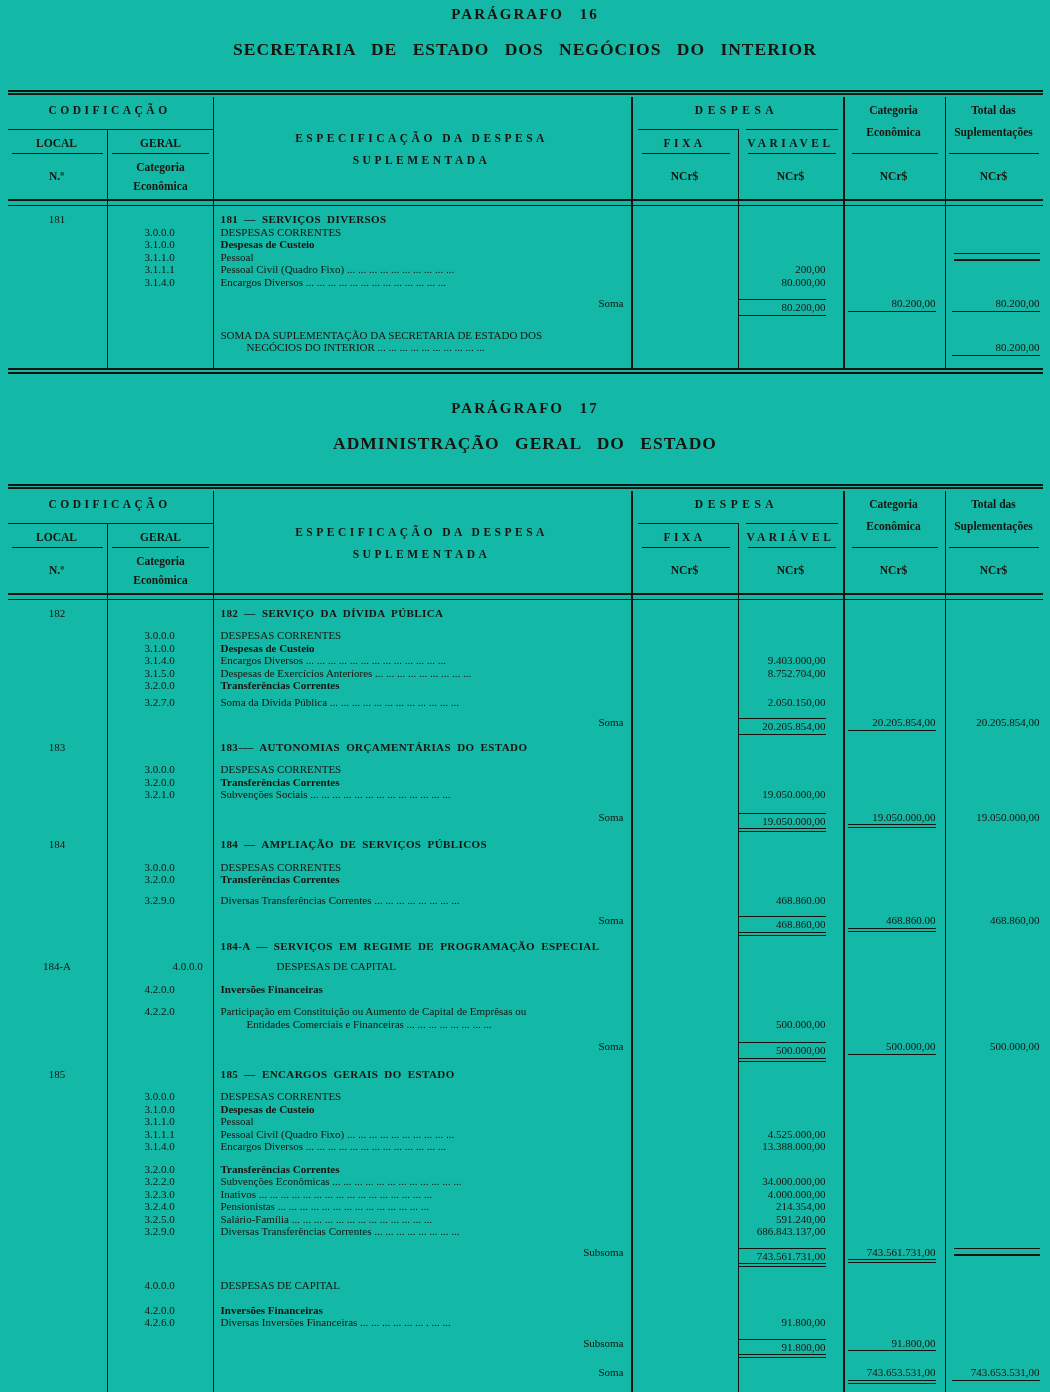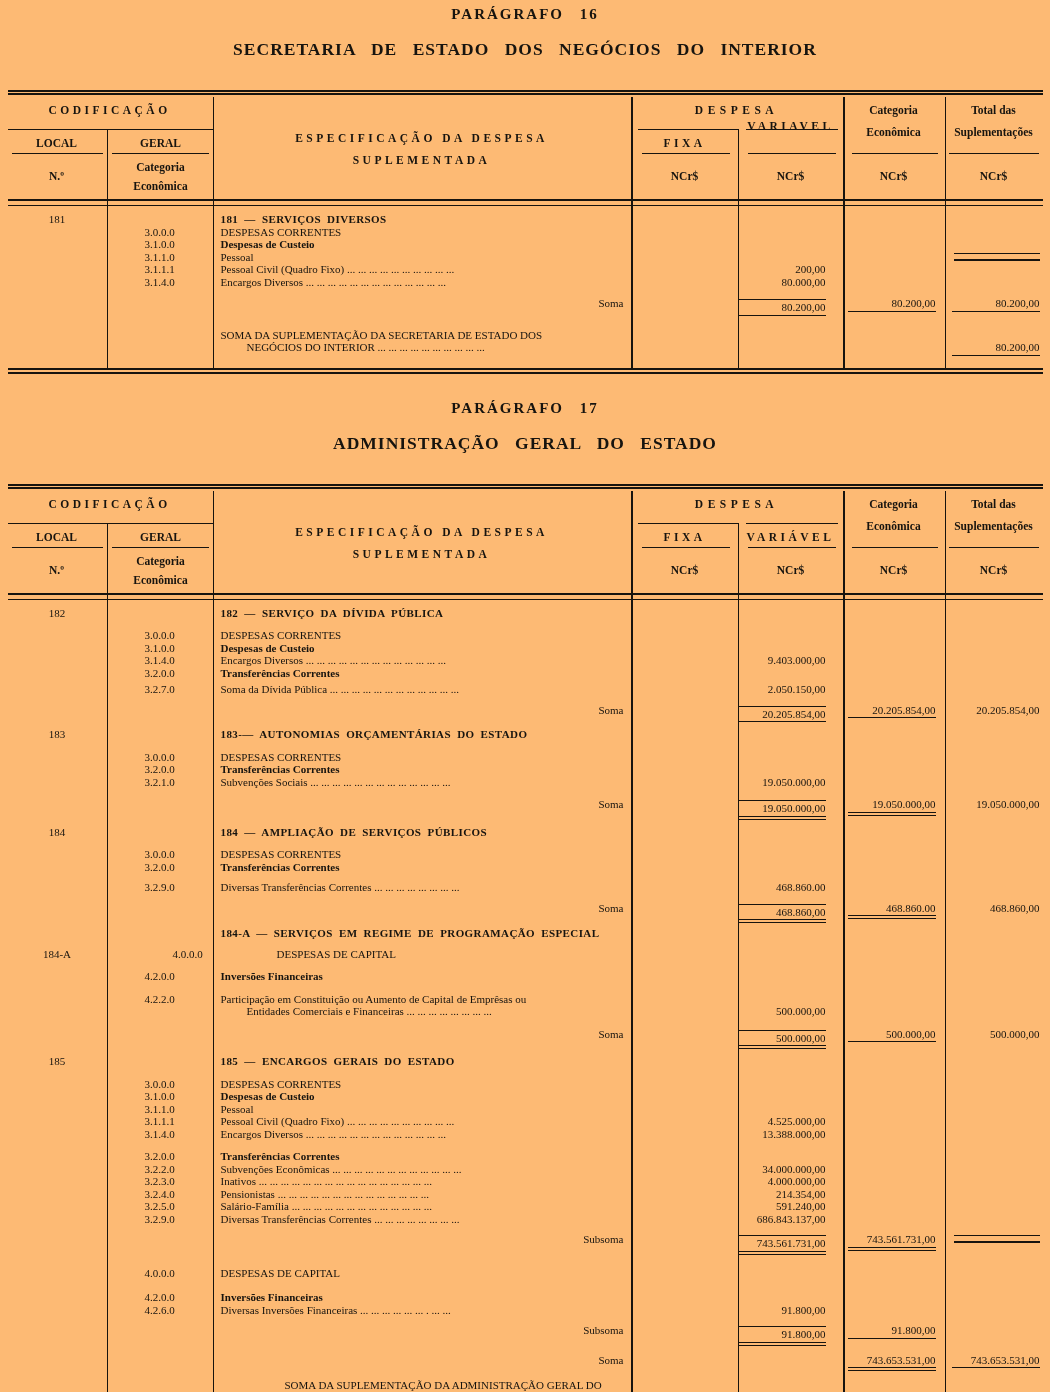--- a/index.html
+++ b/index.html
@@ -1,18 +1,18 @@
 <!DOCTYPE html>
 <html lang="pt"><head>
 <meta charset="utf-8">
 <style>
   html,body{margin:0;padding:0;background:#e8e6df;}
   .page{
     width:1050px;height:1392px;overflow:hidden;position:relative;
-    background:#fdba74;color:#17140f;
+    background:#14b8a6;color:#17140f;
     font-family:"Liberation Serif","DejaVu Serif",serif;
     margin:0 auto;
   }
   .kicker{
     text-align:center;font-weight:bold;font-size:15px;
     letter-spacing:2px;word-spacing:10px;padding-top:6px;
   }
   .big-title{
     text-align:center;font-weight:bold;font-size:17.5px;
     letter-spacing:1px;word-spacing:10px;margin-top:16px;
@@ -79,21 +79,21 @@
       <i class="hr" style="left:104px;top:58px;width:97px"></i>
       <span class="h" style="left:49px;top:75px">N.º</span>
       <span class="h" style="left:153px;top:66px">Categoria</span>
       <span class="h" style="left:153px;top:85px">Econômica</span>
       <span class="h lsp" style="left:414px;top:37px">ESPECIFICAÇÃO DA DESPESA</span>
       <span class="h lsp" style="left:414px;top:59px">SUPLEMENTADA</span>
       <span class="h lsp2" style="left:729px;top:9px">DESPESA</span>
       <i class="hr" style="left:630px;top:34px;width:100px"></i>
       <i class="hr" style="left:738px;top:34px;width:92px"></i>
       <span class="h lsp" style="left:677px;top:42px">FIXA</span>
-      <span class="h lsp" style="left:783px;top:25px">VARIAVEL</span>
+      <span class="h lsp" style="left:783px;top:42px">VARIAVEL</span>
       <i class="hr" style="left:634px;top:58px;width:88px"></i>
       <i class="hr" style="left:740px;top:58px;width:88px"></i>
       <span class="h" style="left:886px;top:9px">Categoria</span>
       <span class="h" style="left:886px;top:31px">Econômica</span>
       <i class="hr" style="left:844px;top:58px;width:86px"></i>
       <span class="h" style="left:986px;top:9px">Total das</span>
       <span class="h" style="left:986px;top:31px">Suplementações</span>
       <i class="hr" style="left:941px;top:58px;width:90px"></i>
       <span class="h" style="left:677px;top:75px">NCr$</span>
       <span class="h" style="left:783px;top:75px">NCr$</span>
@@ -276,20 +276,31 @@
           <div class="c spec">
             <div class="s1 ">Encargos Diversos ... ... ... ... ... ... ... ... ... ... ... ... ...</div>
           </div>
           <div class="c fixa"></div>
           <div class="c var"><span class="val">9.403.000,00</span></div>
           <div class="c cat"></div>
           <div class="c tot"></div>
         </div>
         <div class="row">
           <div class="c local"></div>
+          <div class="c code">3.1.5.0</div>
+          <div class="c spec">
+            <div class="s1 ">Despesas de Exercícios Anteriores ... ... ... ... ... ... ... ... ...</div>
+          </div>
+          <div class="c fixa"></div>
+          <div class="c var"><span class="val">8.752.704,00</span></div>
+          <div class="c cat"></div>
+          <div class="c tot"></div>
+        </div>
+        <div class="row">
+          <div class="c local"></div>
           <div class="c code">3.2.0.0</div>
           <div class="c spec">
             <div class="s1 bold">Transferências Correntes</div>
           </div>
           <div class="c fixa"></div>
           <div class="c var"></div>
           <div class="c cat"></div>
           <div class="c tot"></div>
         </div>
         <div class="row" style="margin-top: 4px;">

